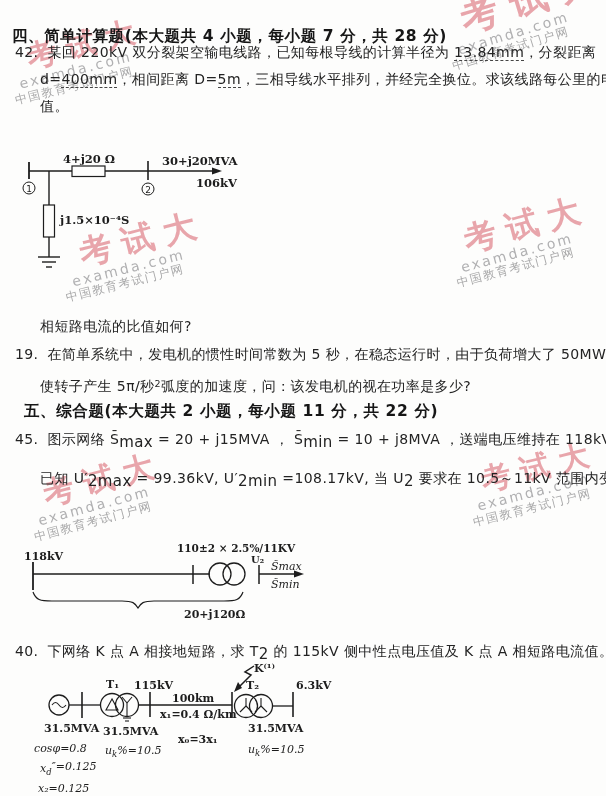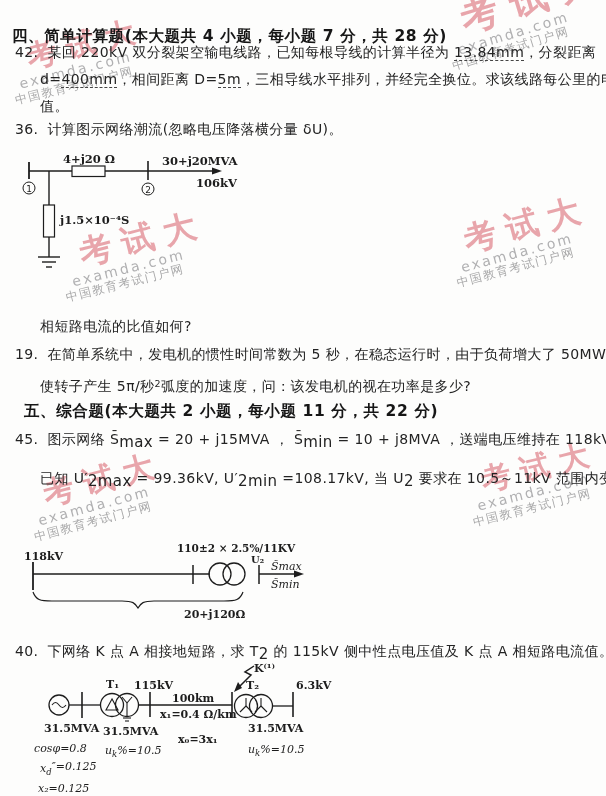--- a/index.html
+++ b/index.html
@@ -66,23 +66,20 @@
   </div>
 
   <div class="sec" style="left:12px;top:18px;margin-top:8px;">四、简单计算题(本大题共 4 小题，每小题 7 分，共 28 分)</div>
 
   <div class="tline" style="left:15px;top:44px;">
     <span class="qno">42.</span><span>某回 220kV 双分裂架空输电线路，已知每根导线的计算半径为 <u>13.84mm</u>，分裂距离</span>
   </div>
   <div class="tline" style="left:40px;top:71px;">d=<u>400mm</u>，相间距离 D=<u>5m</u>，三相导线水平排列，并经完全换位。求该线路每公里的电抗</div>
   <div class="tline" style="left:40px;top:98px;">值。</div>
 
-  <div class="tline" style="left:15px;top:121px;">
-    <span class="qno">36.</span><span>计算图示网络潮流(忽略电压降落横分量 δU)。</span>
-  </div>
 
   <svg class="diagram" style="left:0;top:140px;" width="330" height="145" viewBox="0 140 330 145">
 
     <line x1="29" y1="162" x2="29" y2="179" stroke="#1d1d1d" stroke-width="1.8"></line>
     <circle cx="29" cy="188" r="6" fill="none" stroke="#1d1d1d" stroke-width="1"></circle>
     <text x="29" y="191.5" font-size="9" text-anchor="middle" fill="#1d1d1d">1</text>
 
     <line x1="29" y1="171" x2="214" y2="171" stroke="#1d1d1d" stroke-width="1.4"></line>
     <polygon points="222,171 212,167.4 212,174.6" fill="#1d1d1d"></polygon>
 

